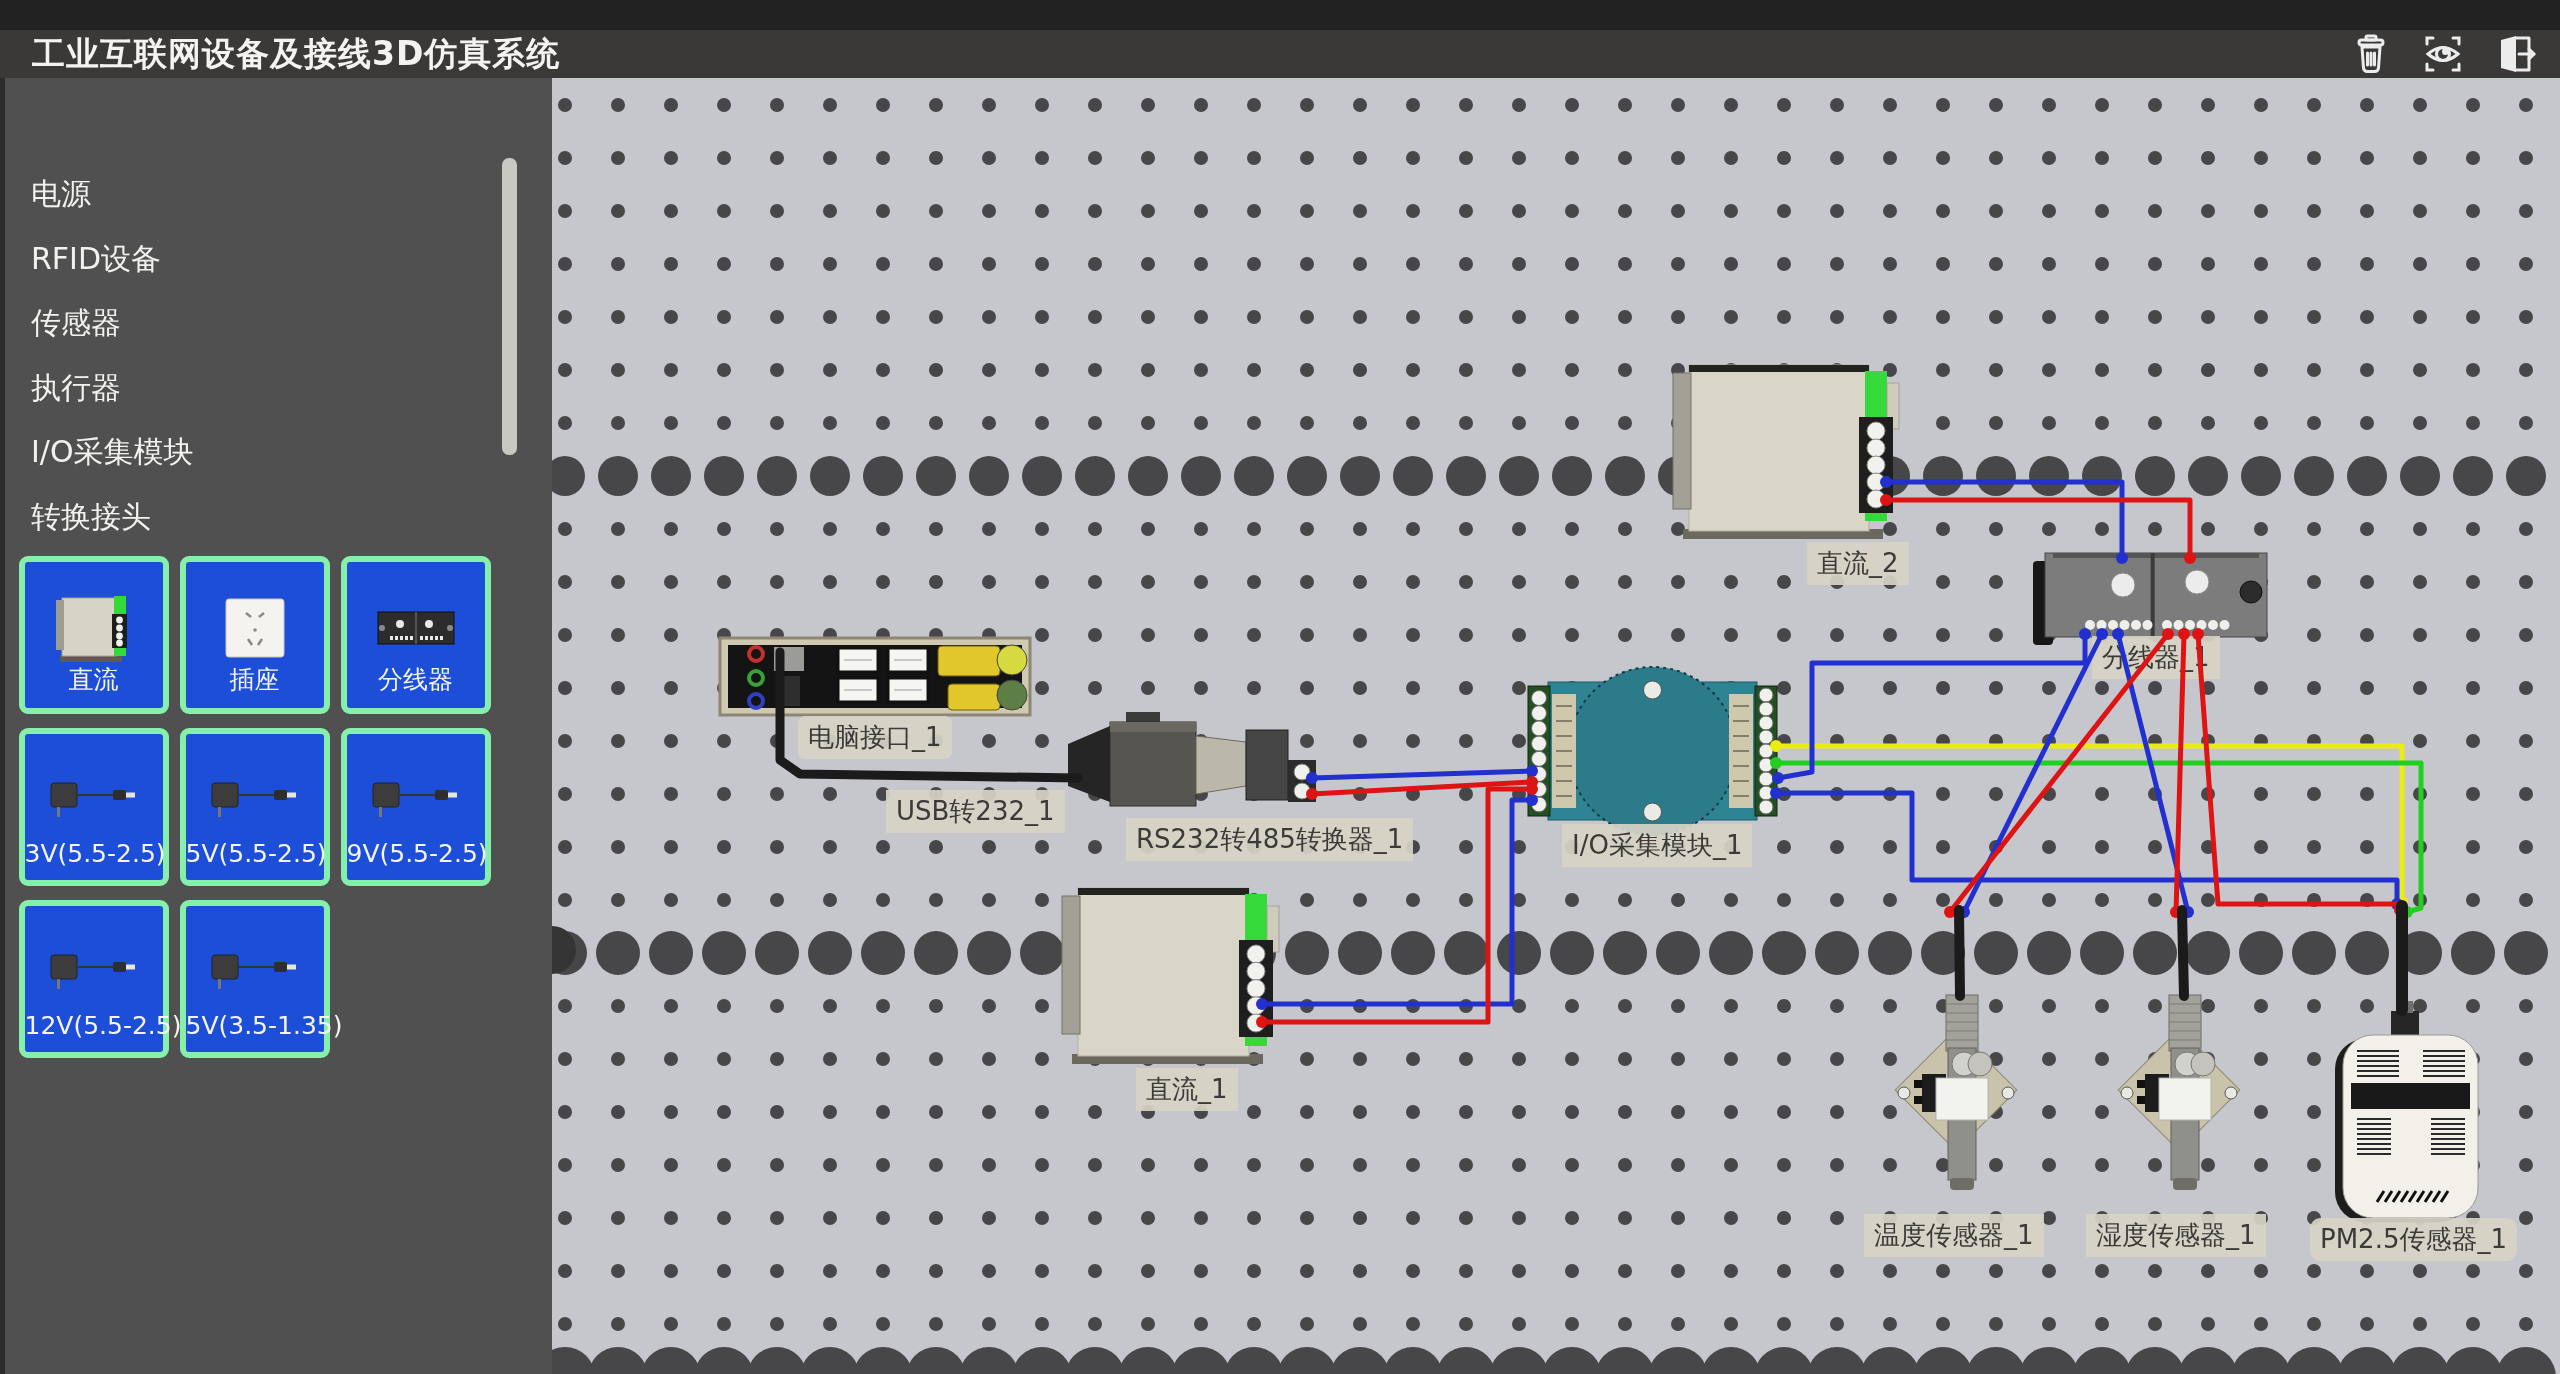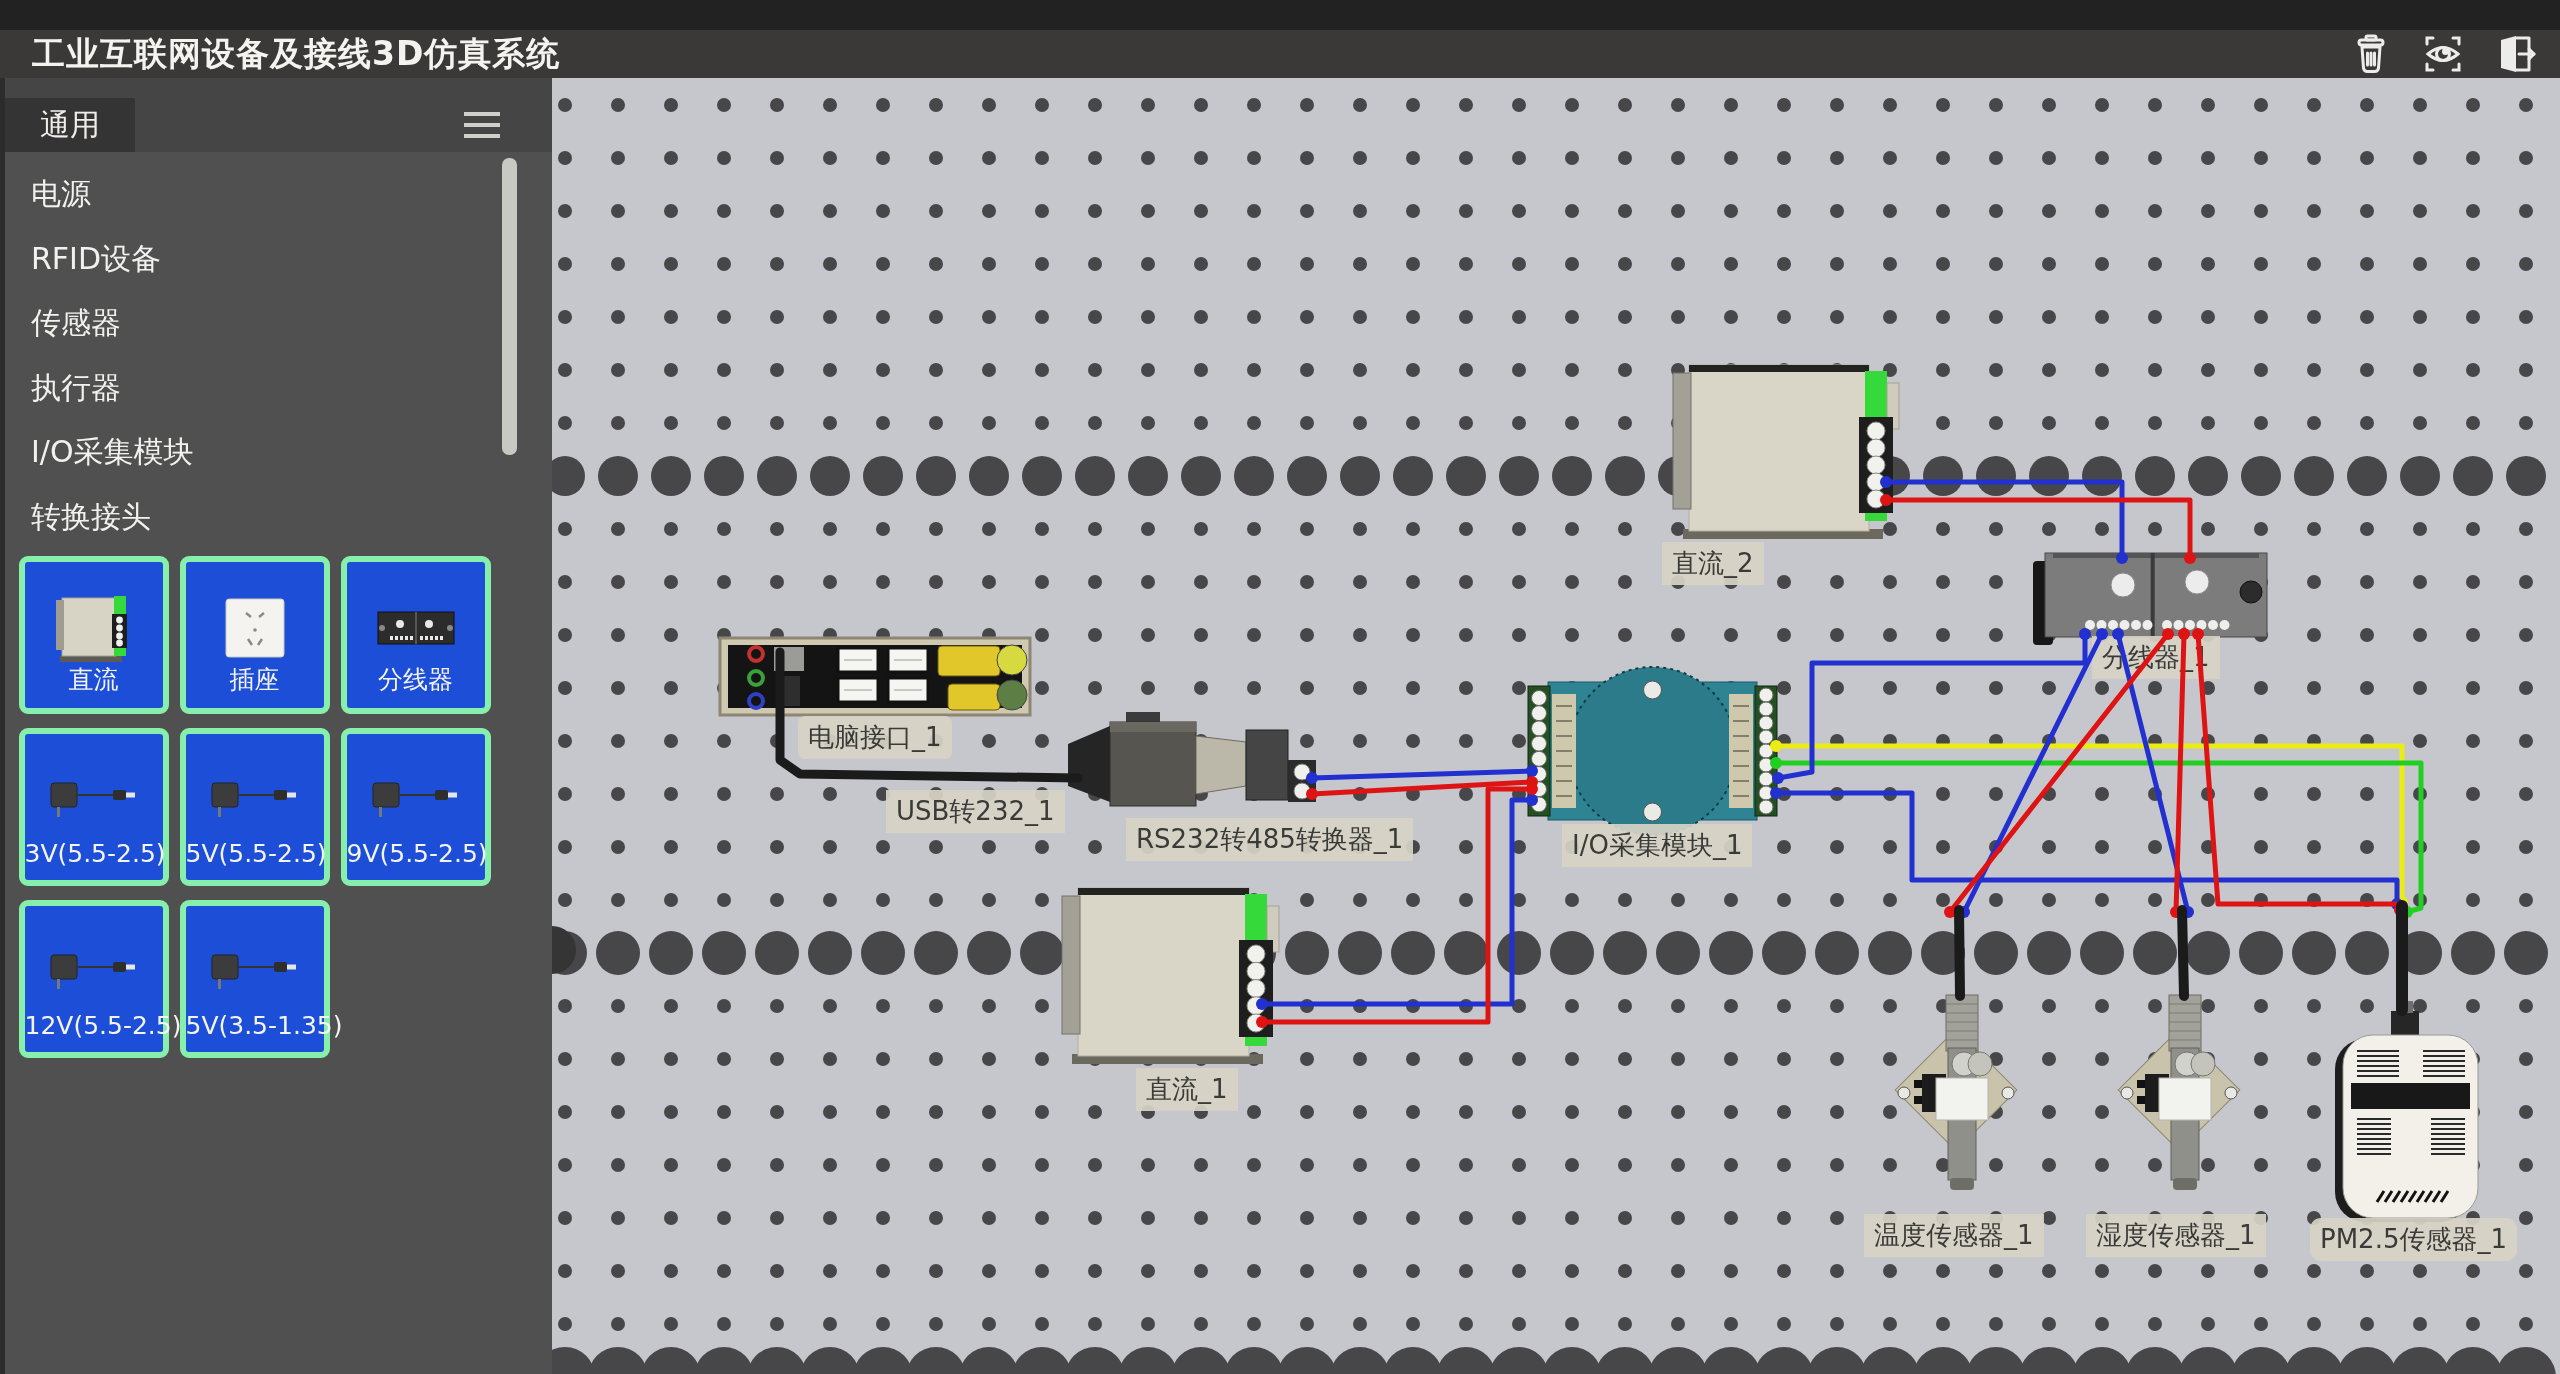--- a/index.html
+++ b/index.html
@@ -71,28 +71,20 @@
           <path d="M23 6 h13 v32 h-13"></path>
           <polygon points="8,8 23,4 23,40 8,36" fill="#ececec" stroke="none"></polygon>
           <line x1="26" y1="22" x2="41" y2="22"></line>
           <path d="M36 17 l5 5 l-5 5"></path>
         </svg>
       </div>
     </div>
   </header>
 
   <aside id="sidebar">
-    <div id="tabrow">
-      <div id="tab-general">通用</div>
-      <div id="hamburger">
-          <div></div>
-          <div></div>
-          <div></div>
-        </div>
-    </div>
     <nav id="menu">
         <div class="menu-item">电源</div>
         <div class="menu-item">RFID设备</div>
         <div class="menu-item">传感器</div>
         <div class="menu-item">执行器</div>
         <div class="menu-item">I/O采集模块</div>
         <div class="menu-item">转换接头</div>
       </nav>
     <div id="tiles">
         <div class="tile">
@@ -1368,21 +1360,21 @@
         <line x1="2393" y1="1172" x2="2400" y2="1161" stroke="#111" stroke-width="3"></line>
         <line x1="2401" y1="1172" x2="2408" y2="1161" stroke="#111" stroke-width="3"></line>
         <line x1="2409" y1="1172" x2="2416" y2="1161" stroke="#111" stroke-width="3"></line>
         <line x1="2417" y1="1172" x2="2424" y2="1161" stroke="#111" stroke-width="3"></line>
         <line x1="2425" y1="1172" x2="2432" y2="1161" stroke="#111" stroke-width="3"></line>
         <line x1="2433" y1="1172" x2="2440" y2="1161" stroke="#111" stroke-width="3"></line>
         <line x1="2441" y1="1172" x2="2448" y2="1161" stroke="#111" stroke-width="3"></line>
       </g>
     </svg>
   <div id="labels">
-      <div class="dev-label" style="left: 1662px; top: 512px;">直流_2</div>
+      <div class="dev-label" style="left: 1807px; top: 512px;">直流_2</div>
       <div class="dev-label" style="left: 2092px; top: 606px;">分线器_1</div>
       <div class="dev-label" style="left: 798px; top: 686px; border-radius: 7px;">电脑接口_1</div>
       <div class="dev-label" style="left: 886px; top: 760px; text-align: right;">USB转232_1</div>
       <div class="dev-label" style="left: 1126px; top: 788px;">RS232转485转换器_1</div>
       <div class="dev-label" style="left: 1562px; top: 794px;">I/O采集模块_1</div>
       <div class="dev-label" style="left: 1136px; top: 1038px;">直流_1</div>
       <div class="dev-label" style="left: 1864px; top: 1184px;">温度传感器_1</div>
       <div class="dev-label" style="left: 2086px; top: 1184px;">湿度传感器_1</div>
       <div class="dev-label" style="left: 2310px; top: 1188px; border-radius: 11px;">PM2.5传感器_1</div>
     </div>

